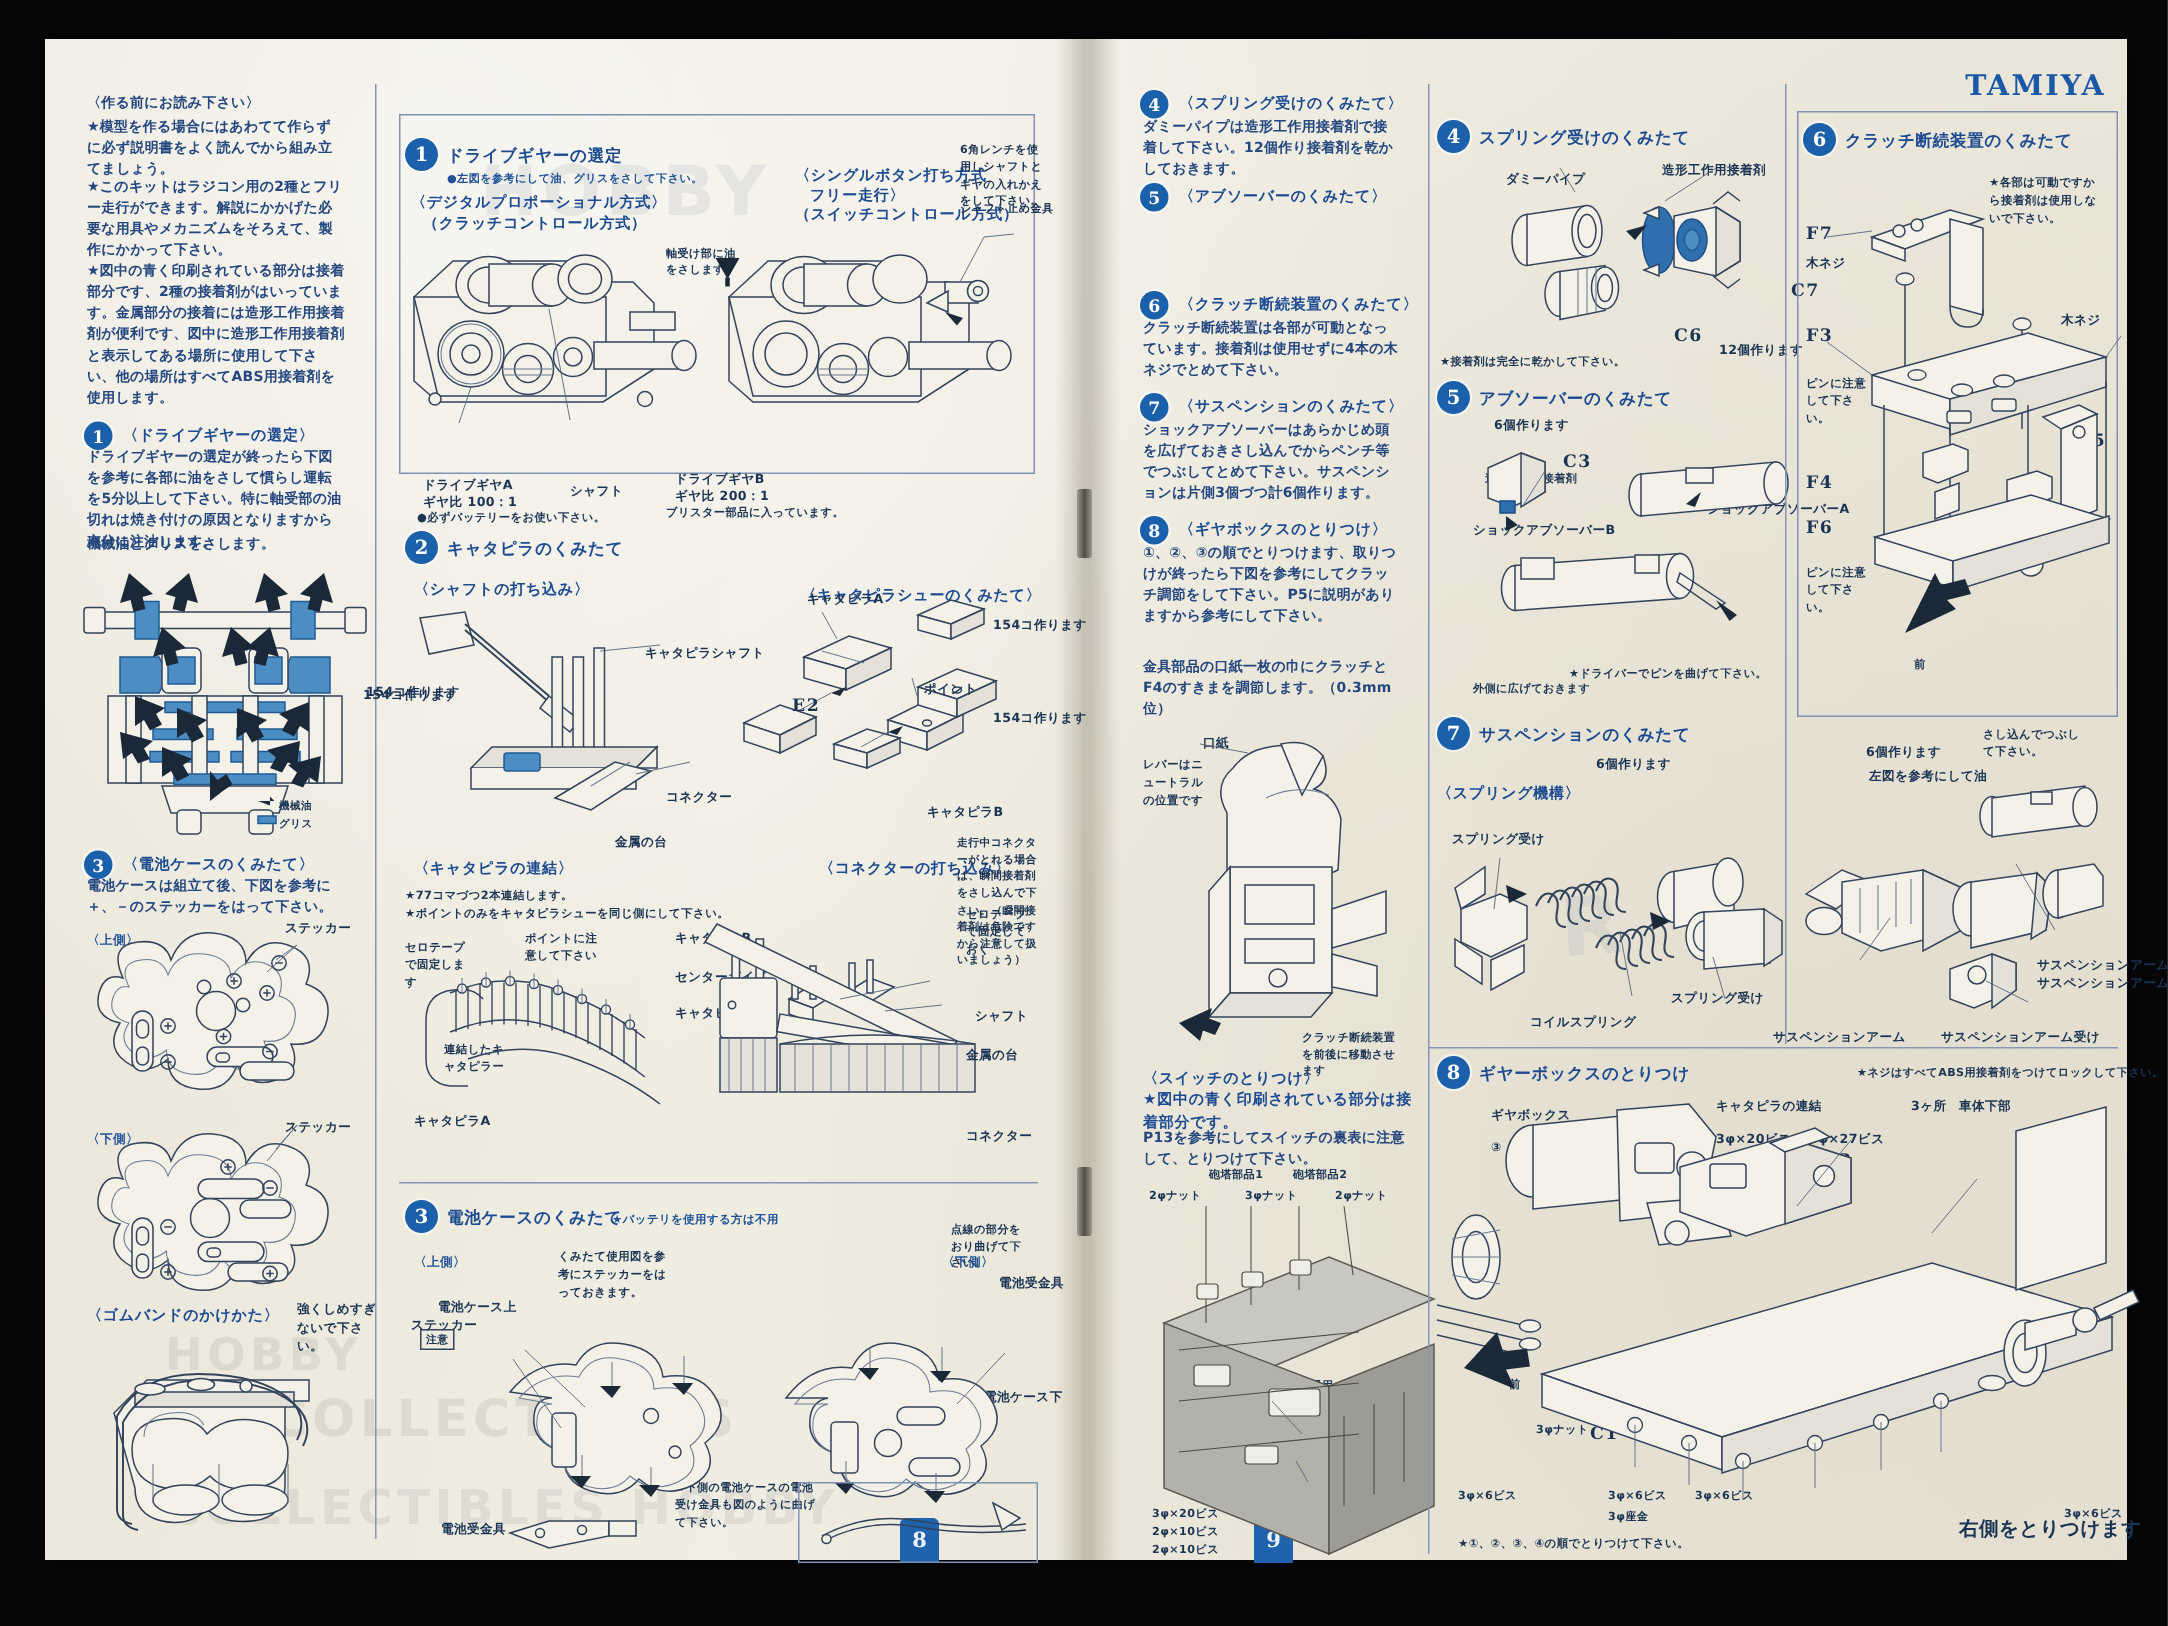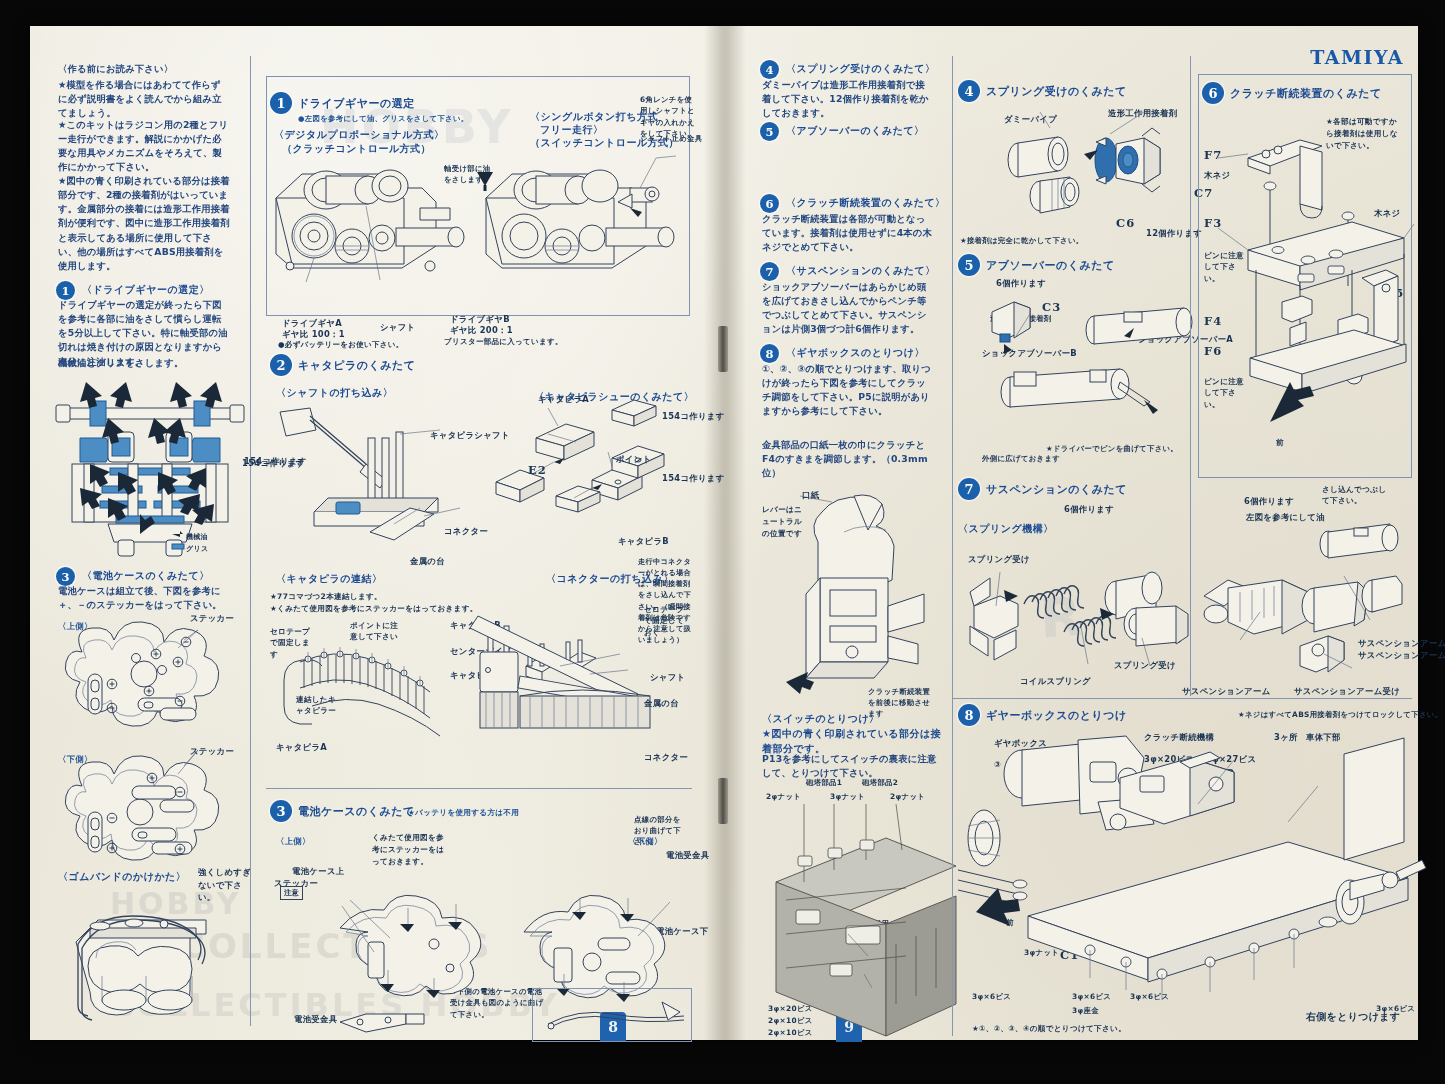--- a/index.html
+++ b/index.html
@@ -485,21 +485,21 @@
       <div class="lbl" style="top:368px; left:508px;">キャタピラA</div>
       <div class="lbl" style="top:385px; left:632px;">154コ作ります</div>
       <div class="lbl" style="top:428px; left:586px;">ポイント</div>
       <div class="lbl" style="top:447px; left:632px;">154コ作ります</div>
       <div class="lbl big" style="top:437px; left:498px;">E2</div>
       <div class="lbl" style="top:510px; left:588px;">キャタピラB</div>
 
       <div class="head-txt" style="top:546px; left:246px;">〈キャタピラの連結〉</div>
       <div class="head-txt" style="top:546px; left:516px;">〈コネクターの打ち込み〉</div>
       <div class="lbl" style="top:566px; left:240px; font-size:7.6px;">★77コマづつ2本連結します。</div>
-      <div class="lbl" style="top:578px; left:240px; font-size:7.6px;">★くみたて使用図を参考にステッカーをはっておきます。</div>
+      <div class="lbl" style="top:578px; left:240px; font-size:7.6px;">★ポイントのみをキャタピラシューを同じ側にして下さい。</div>
 
       <div class="lbl" style="top:600px; left:240px; width:46px; white-space:normal; line-height:1.5; font-size:7.6px;">セロテープで固定します</div>
       <div class="lbl" style="top:594px; left:320px; width:50px; white-space:normal; line-height:1.5; font-size:7.6px;">ポイントに注意して下さい</div>
       <div class="lbl" style="top:594px; left:420px;">キャタピラB</div>
       <div class="lbl" style="top:620px; left:420px;">センターガイド</div>
       <div class="lbl" style="top:644px; left:420px;">キャタピラA</div>
       <div class="lbl" style="top:668px; left:266px; width:44px; white-space:normal; line-height:1.5; font-size:7.6px;">連結したキャタピラー</div>
       <div class="lbl" style="top:716px; left:246px;">キャタピラA</div>
 
       <div class="art" style="top:600px; left:248px;">
@@ -868,21 +868,21 @@
           <path class="leader" d="M32 62 L36 28 M116 78 L124 120 M178 94 L186 122"></path>
         </svg>
       </div>
 
       <div class="hr" style="top:672px; left:206px; width:460px;"></div>
       <div class="step" style="top:678px; left:212px;">8</div>
       <div class="head-txt" style="top:682px; left:240px; font-size:11px;">ギヤーボックスのとりつけ</div>
       <div class="lbl" style="top:684px; left:492px; font-size:7.4px;">★ネジはすべてABS用接着剤をつけてロックして下さい。</div>
 
       <div class="lbl" style="top:712px; left:248px;">ギヤボックス</div>
-      <div class="lbl" style="top:706px; left:398px;">クラッチ断続機構</div>
+      <div class="lbl" style="top:706px; left:398px;">キャタピラの連結</div>
       <div class="lbl" style="top:706px; left:528px;">3ヶ所</div>
       <div class="lbl" style="top:706px; left:560px;">車体下部</div>
       <div class="lbl" style="top:728px; left:398px;">3φ×20ビス</div>
       <div class="lbl" style="top:728px; left:460px;">3φ×27ビス</div>
       <div class="lbl big" style="top:740px; left:470px;">C2</div>
       <div class="lbl big" style="top:898px; left:392px;">B11</div>
       <div class="lbl big" style="top:924px; left:368px;">B11</div>
       <div class="lbl big" style="top:922px; left:314px;">C1</div>
       <div class="lbl" style="top:922px; left:278px; font-size:7.4px;">3φナット</div>
       <div class="lbl" style="top:924px; left:420px; font-size:7.4px;">3φナット</div>
@@ -890,21 +890,21 @@
       <div class="lbl" style="top:966px; left:326px; font-size:7.4px;">3φ×6ビス</div>
       <div class="lbl" style="top:966px; left:384px; font-size:7.4px;">3φ×6ビス</div>
       <div class="lbl" style="top:978px; left:630px; font-size:7.4px;">3φ×6ビス</div>
       <div class="lbl" style="top:980px; left:326px; font-size:7.4px;">3φ座金</div>
       <div class="lbl" style="top:860px; left:608px; font-size:7.4px;">リアアーム</div>
       <div class="lbl" style="top:734px; left:248px; font-size:8px;">③</div>
 
       <div class="lbl" style="top:896px; left:332px; font-size:8px;">①</div>
       <div class="lbl" style="top:892px; left:260px; font-size:7.6px;">前</div>
       <div class="lbl" style="top:998px; left:226px; font-size:7.6px;">★①、②、③、④の順でとりつけて下さい。</div>
-      <div class="lbl" style="top:984px; left:560px; font-size:10px;">右側をとりつけます</div>
+      <div class="lbl" style="top:984px; left:560px; font-size:13px;">右側をとりつけます</div>
 
       <div class="art" style="top:700px; left:212px;">
         <svg width="450" height="300" viewBox="0 0 450 300">
 
           <path d="M70 190 l260 -74 l120 36 l-260 80 z" class="fillw"></path>
           <path d="M70 190 l0 22 l120 42 l0 -22 z" class="fillw"></path>
           <path d="M190 232 l260 -80 l0 22 l-260 82 z" class="fillg"></path>
 
           <g transform="translate(20,0)">
             <ellipse cx="44" cy="48" rx="18" ry="24" class="fillw"></ellipse>

